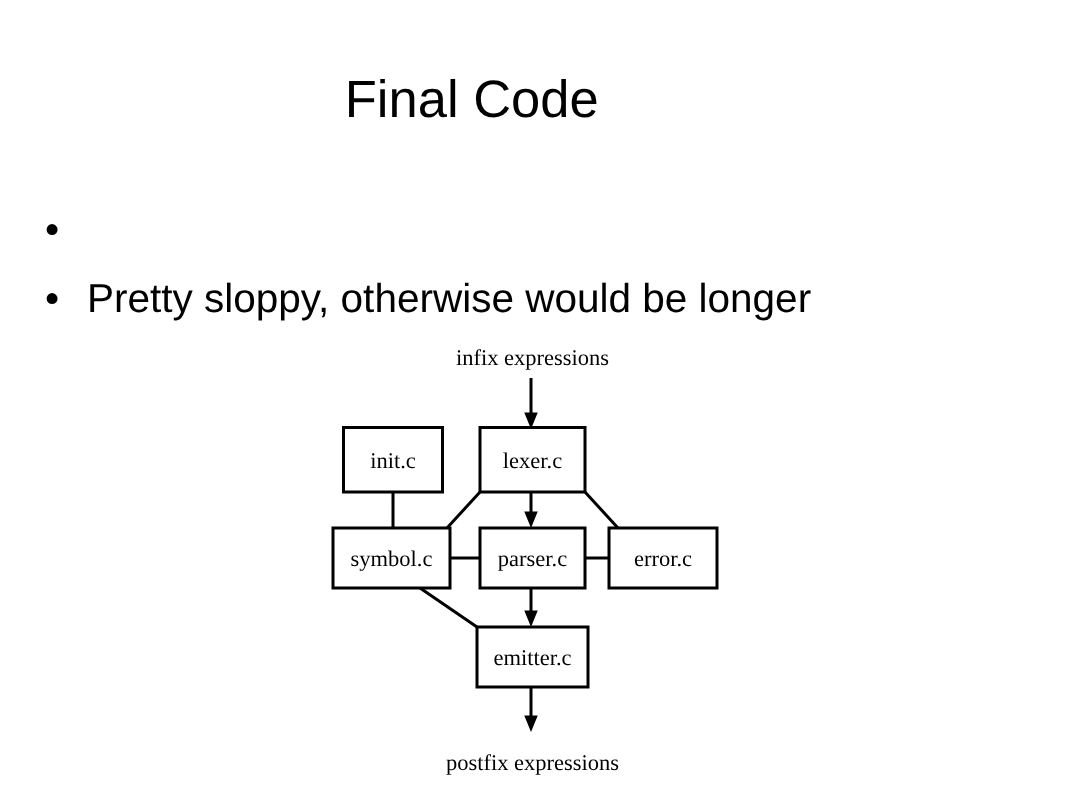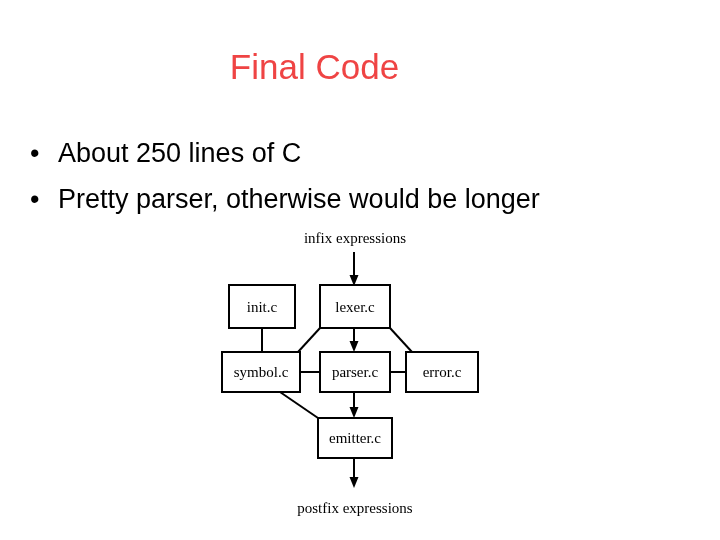--- a/index.html
+++ b/index.html
@@ -19,21 +19,21 @@
   .slide-title {
     position: absolute;
     top: 46px;
     left: 0;
     width: 629px;
     text-align: center;
     font-size: 35px;
     font-weight: 400;
     line-height: 42px;
     letter-spacing: 0px;
-    color: #ef4444;
+    color: #000000;
   }
   .bullet-list {
     position: absolute;
     top: 130px;
     left: 30px;
     width: 660px;
   }
   .bullet-row {
     display: flex;
     align-items: flex-start;
@@ -96,25 +96,24 @@
 </head>
 <body>
 
 <div class="slide">
 
   <div class="slide-title">Final Code</div>
 
   <div class="bullet-list">
     <div class="bullet-row">
       <span class="bullet-marker">•</span>
-      <span class="bullet-text">About 250 lines of C</span>
     </div>
     <div class="bullet-row">
       <span class="bullet-marker">•</span>
-      <span class="bullet-text">Pretty parser, otherwise would be longer</span>
+      <span class="bullet-text">Pretty sloppy, otherwise would be longer</span>
     </div>
   </div>
 
   <div class="diagram-wrap">
     <svg width="320" height="300" viewBox="0 0 320 300" xmlns="http://www.w3.org/2000/svg">
 
       <text class="io-label" x="155" y="18" text-anchor="middle">infix expressions</text>
 
       <g>
         <line class="edge-arrow" x1="154" y1="27" x2="154" y2="53"></line>

